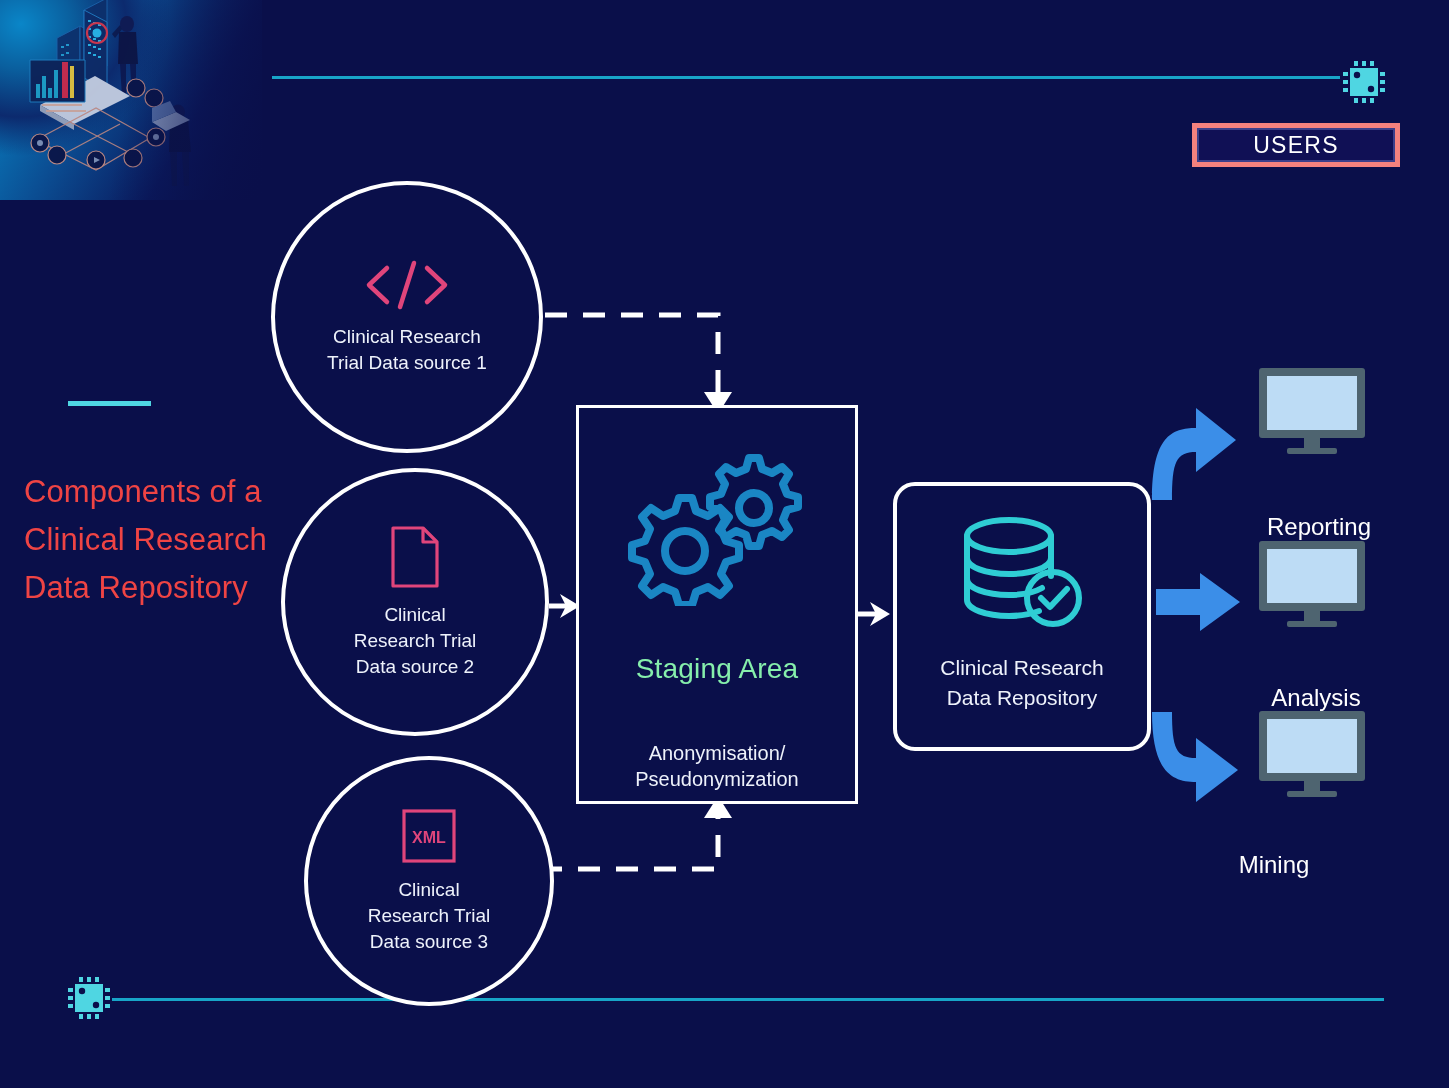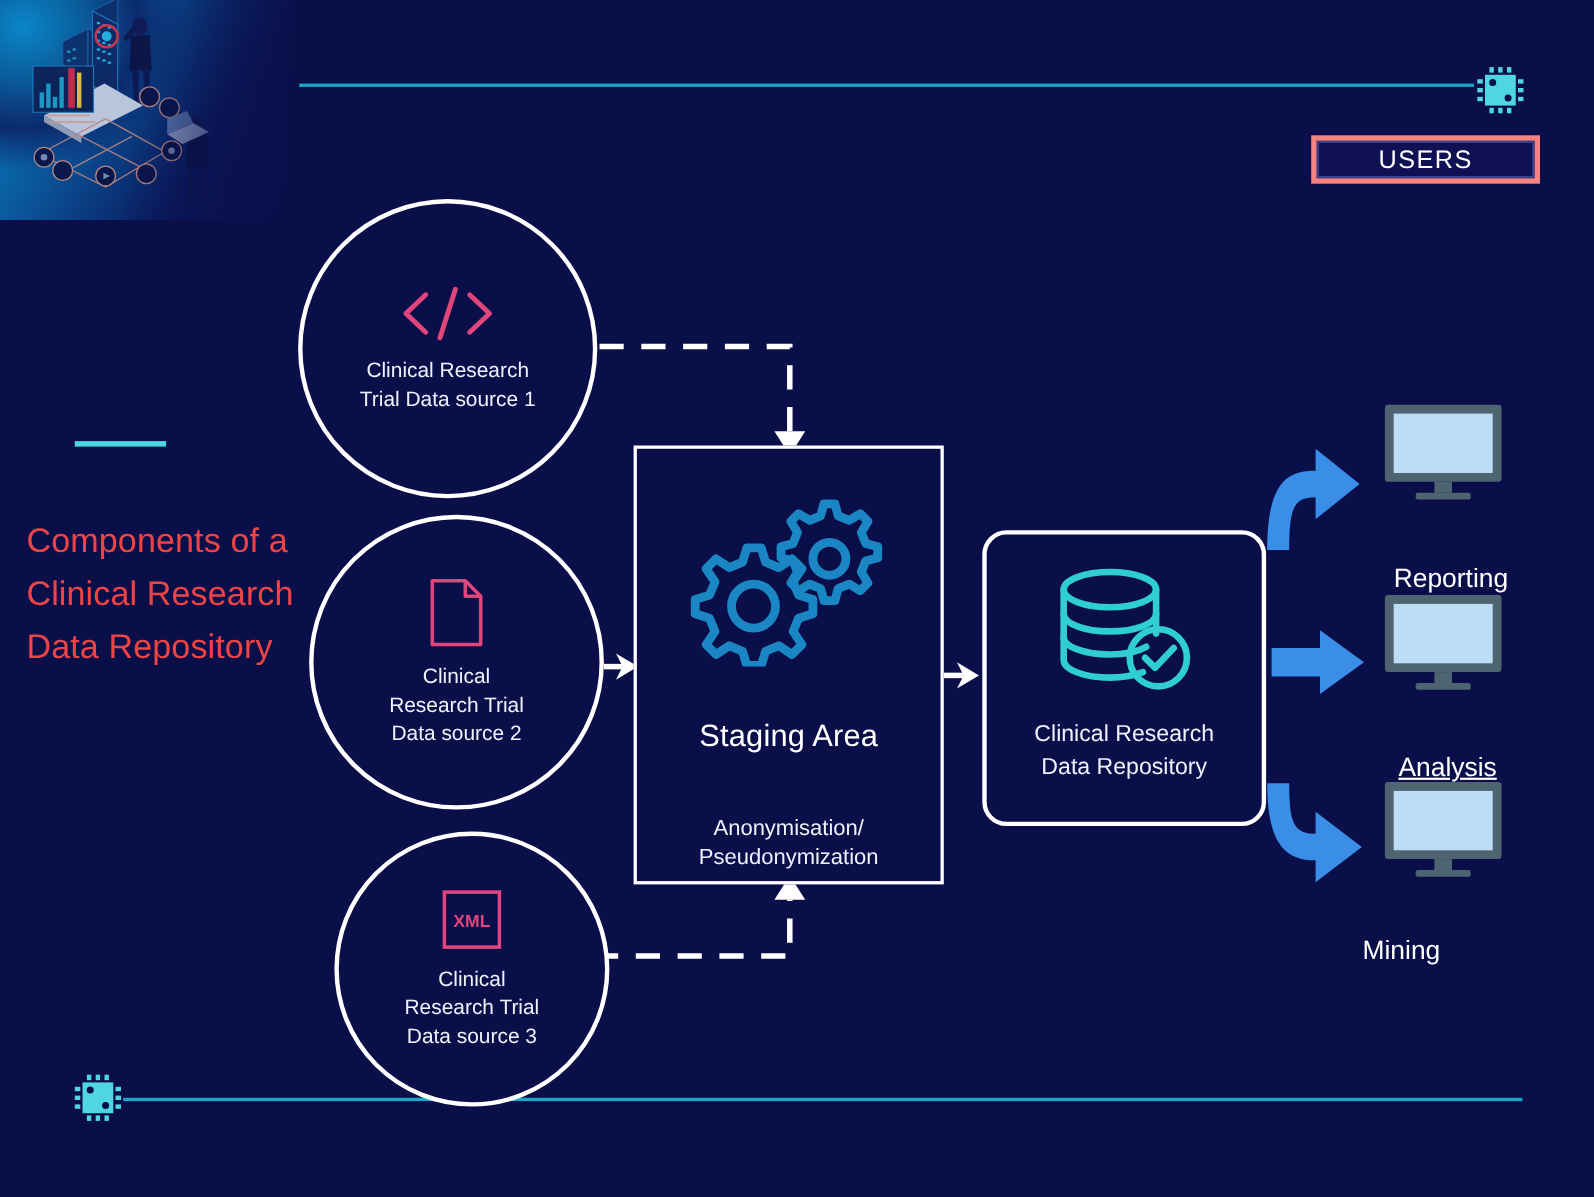--- a/index.html
+++ b/index.html
@@ -115,21 +115,21 @@
   #staging {
     position: absolute;
     left: 576px; top: 405px;
     width: 282px; height: 399px;
     border: 3px solid #ffffff;
     background: #0a0f4a;
   }
   #staging-gears { position: absolute; left: 50%; top: 38px; transform: translateX(-50%); }
   #staging-title {
     position: absolute; left: 0; top: 245px; width: 100%;
-    text-align: center; color: #ffffff; font-size: 28px; letter-spacing: .2px;
+    text-align: center; color: #86efac; font-size: 28px; letter-spacing: .2px;
   }
   #staging-sub {
     position: absolute; left: 0; top: 310px; width: 100%;
     text-align: center; color: #eef2fb; font-size: 20px; line-height: 26px;
     white-space: pre-line;
     margin-top: 22px;
   }
 
   
   #repo {
@@ -150,21 +150,21 @@
   
   .user-item { position: absolute; }
   .user-label {
     position: absolute; width: 200px; text-align: center;
     color: #ffffff; font-size: 24px; margin-top: 36px;
   }
   #user-0 { left: 1256px; top: 365px; }
   #user-1 { left: 1256px; top: 538px; }
   #user-2 { left: 1256px; top: 708px; }
   #user-0-label { left: 1219px; top: 477px; }
-  #user-1-label { left: 1216px; top: 648px; text-decoration: underline; }
+  #user-1-label { left: 1216px; top: 648px; }
   #user-2-label { left: 1174px; top: 815px; }
 
   
   #wires { position: absolute; left: 0; top: 0; pointer-events: none; }
 </style>
 </head>
 <body>
 
 <div id="stage">
 

